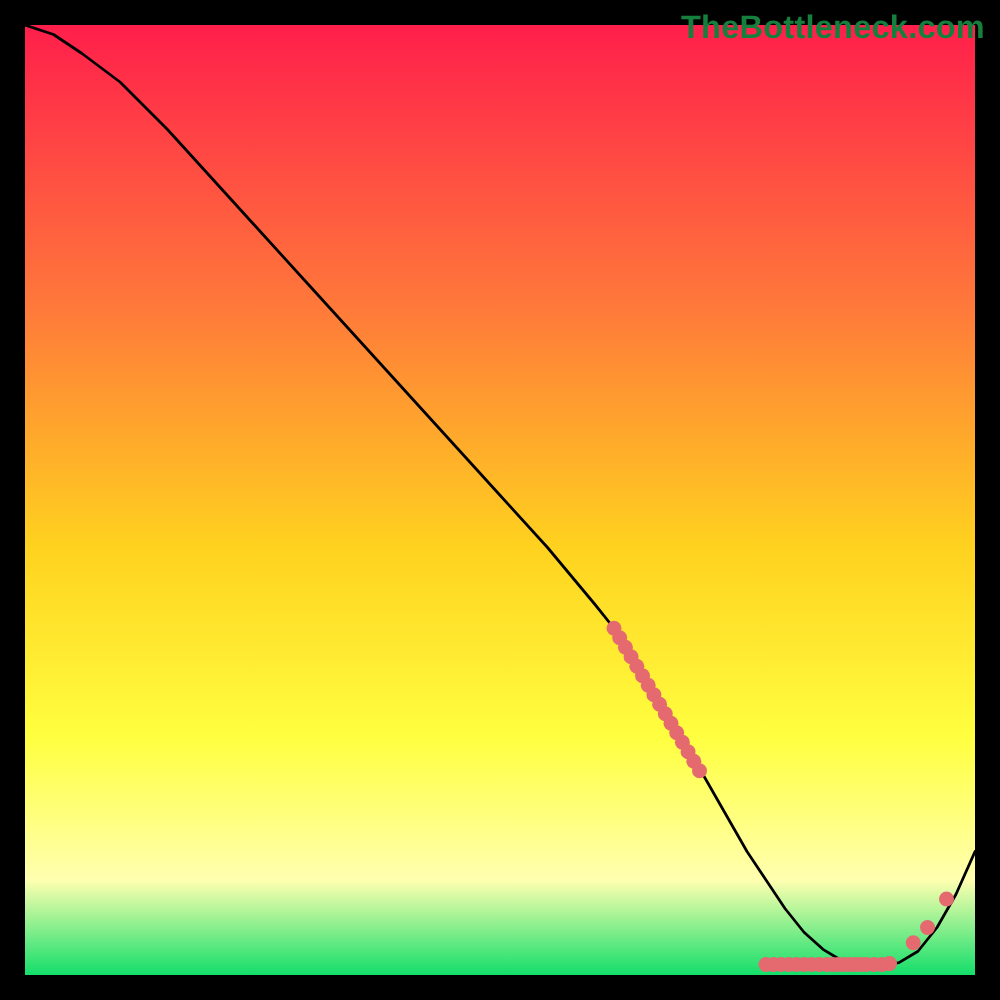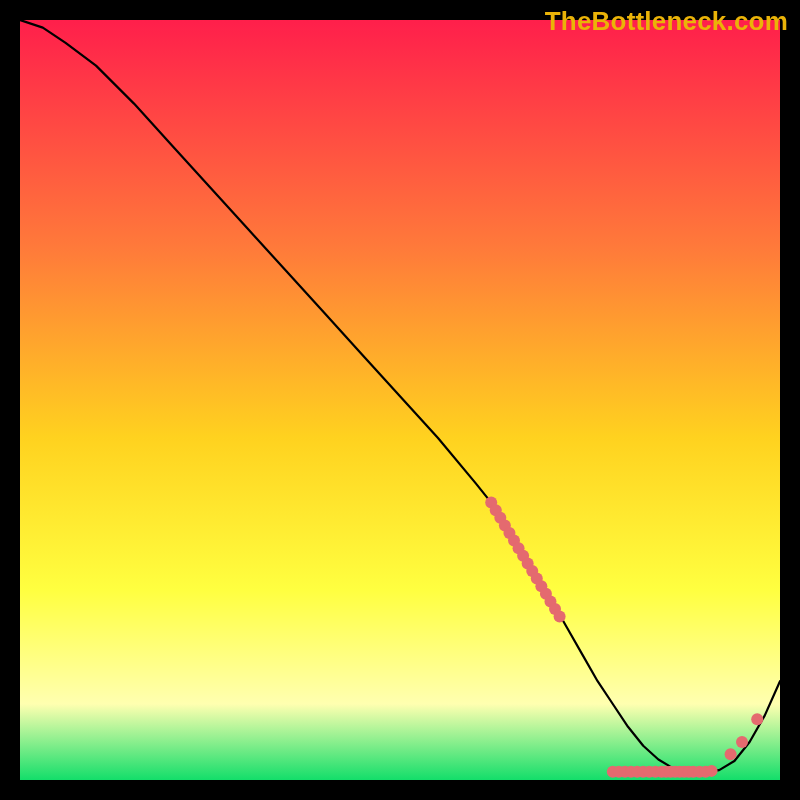--- a/index.html
+++ b/index.html
@@ -16,21 +16,21 @@
     height: 800px;
     background: #000;
   }
   .watermark {
     position: absolute;
     top: 6px;
     right: 12px;
     font-family: Arial, Helvetica, sans-serif;
     font-size: 26px;
     font-weight: 600;
-    color: #eab308;
+    color: #15803d;
     letter-spacing: 0.2px;
     z-index: 3;
   }
   .plot {
     position: absolute;
     left: 20px;
     top: 20px;
     width: 760px;
     height: 760px;
   }

